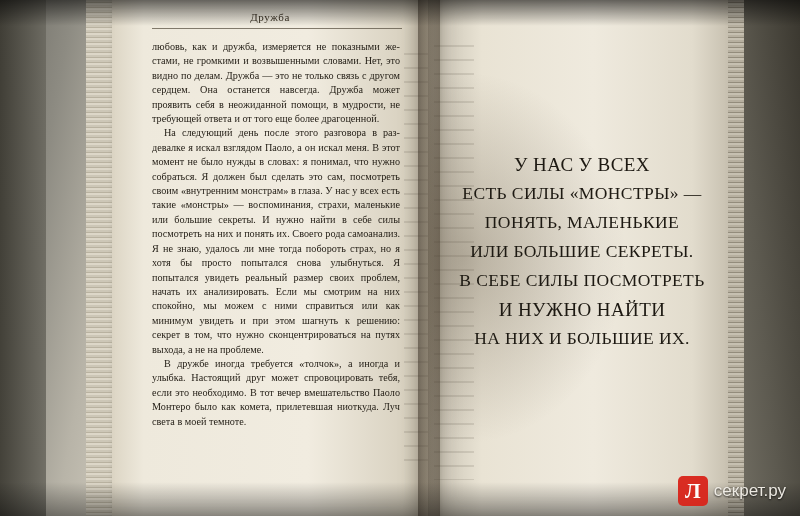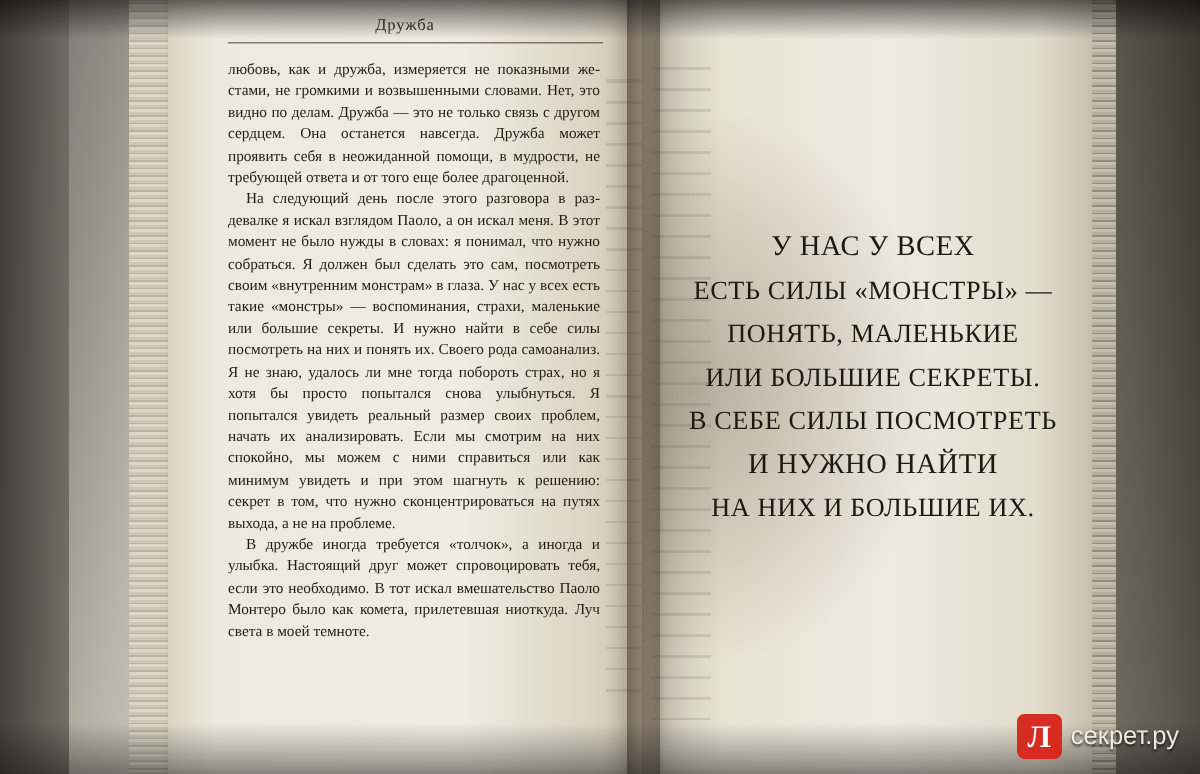--- a/index.html
+++ b/index.html
@@ -255,21 +255,21 @@
     <div class="edge-left"></div>
     <div class="edge-right"></div>
 
     <div class="page page-left">
       <div class="running-head">Дружба</div>
       <div class="header-rule"></div>
 
       <div class="body-col">
         <p class="first">любовь, как и дружба, измеряется не показными же­стами, не громкими и возвышенными словами. Нет, это видно по делам. Дружба — это не только связь с другом сердцем. Она останется навсегда. Дружба может проявить себя в неожиданной помощи, в му­дрости, не требующей ответа и от того еще более драгоценной.</p>
         <p>На следующий день после этого разговора в раз­девалке я искал взглядом Паоло, а он искал меня. В этот момент не было нужды в словах: я понимал, что нужно собраться. Я должен был сделать это сам, посмотреть своим «внутренним монстрам» в глаза. У нас у всех есть такие «монстры» — воспоминания, страхи, маленькие или большие секреты. И нужно найти в себе силы посмотреть на них и понять их. Своего рода самоанализ. Я не знаю, удалось ли мне тогда побороть страх, но я хотя бы просто попытал­ся снова улыбнуться. Я попытался увидеть реальный размер своих проблем, начать их анализировать. Если мы смотрим на них спокойно, мы можем с ними справиться или как минимум увидеть и при этом шагнуть к решению: секрет в том, что нужно скон­центрироваться на путях выхода, а не на проблеме.</p>
-        <p>В дружбе иногда требуется «толчок», а иногда и улыбка. Настоящий друг может спровоцировать тебя, если это необходимо. В тот искал вмешатель­ство Паоло Монтеро было как комета, прилетевшая ниоткуда. Луч света в моей темноте.</p>
+        <p>В дружбе иногда требуется «толчок», а иногда и улыбка. Настоящий друг может спровоцировать тебя, если это необходимо. В тот вечер вмешатель­ство Паоло Монтеро было как комета, прилетевшая ниоткуда. Луч света в моей темноте.</p>
       </div>
 
       <div class="bleed"></div>
     </div>
 
     <div class="page page-right">
     </div>
     <div class="bleed-right"></div>
     <div class="curve-shade"></div>
 

